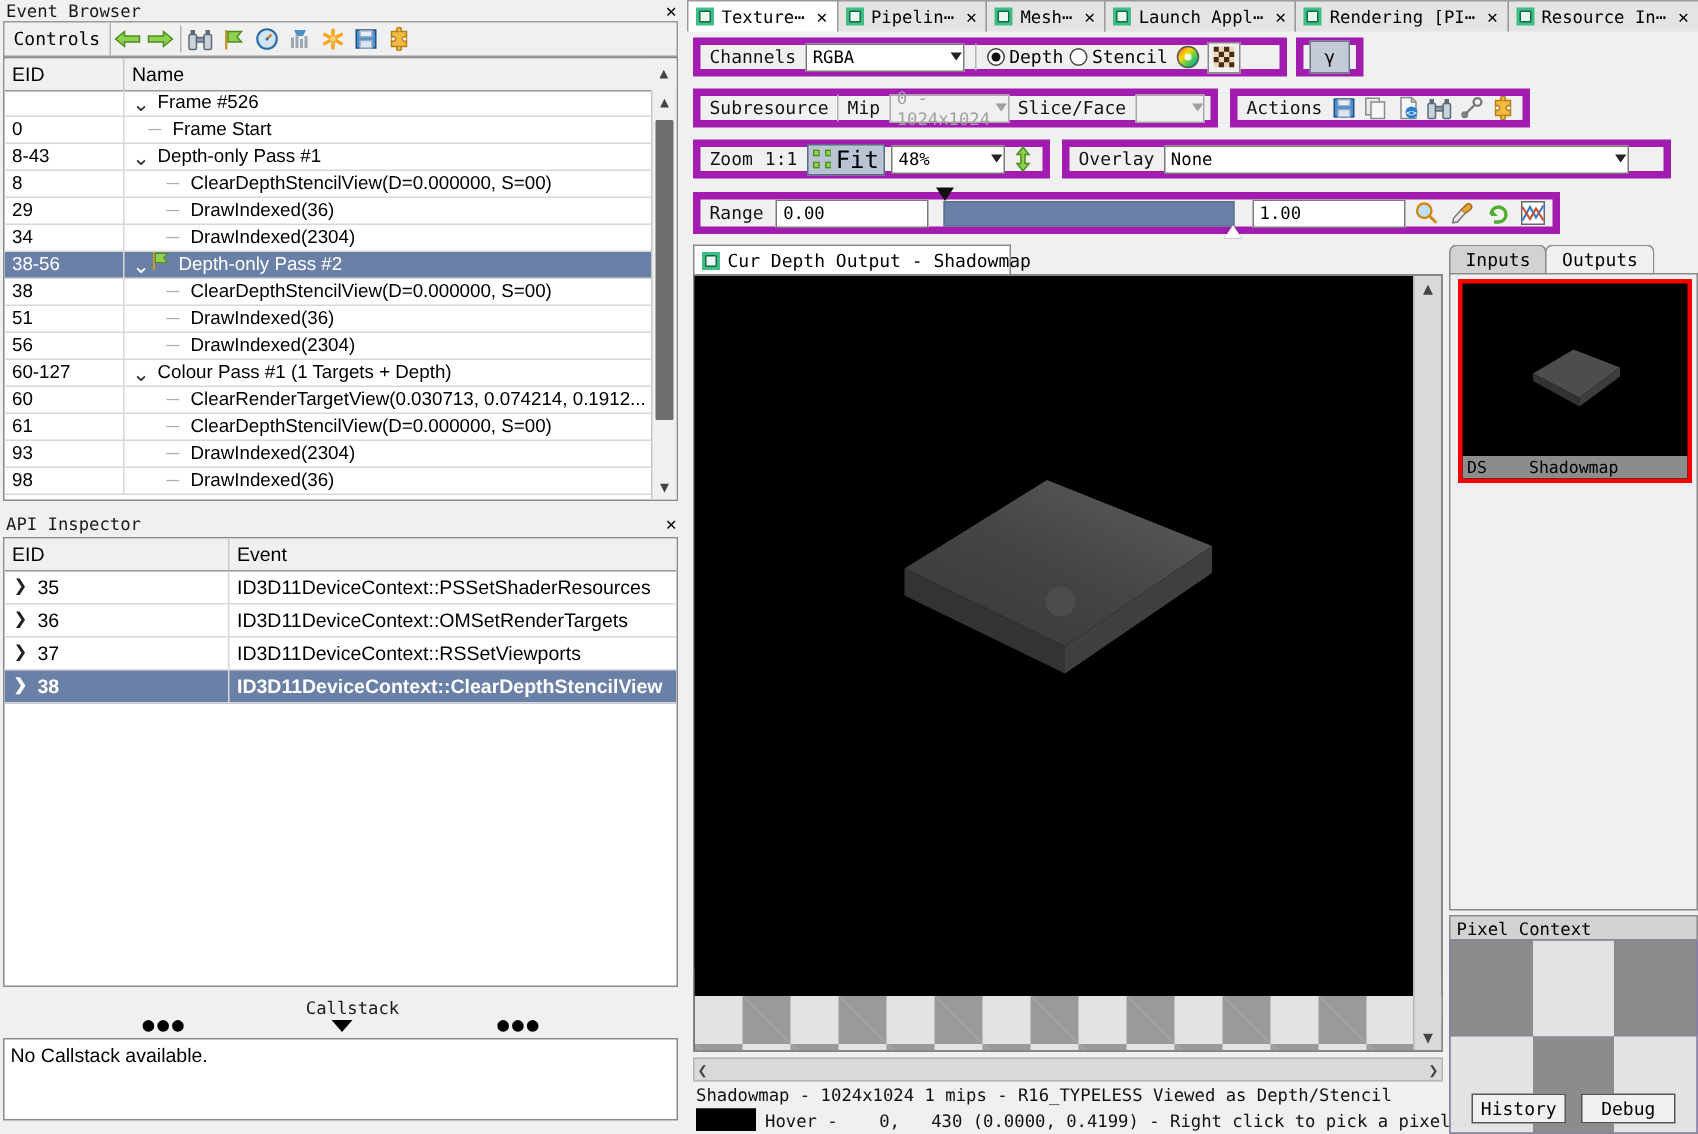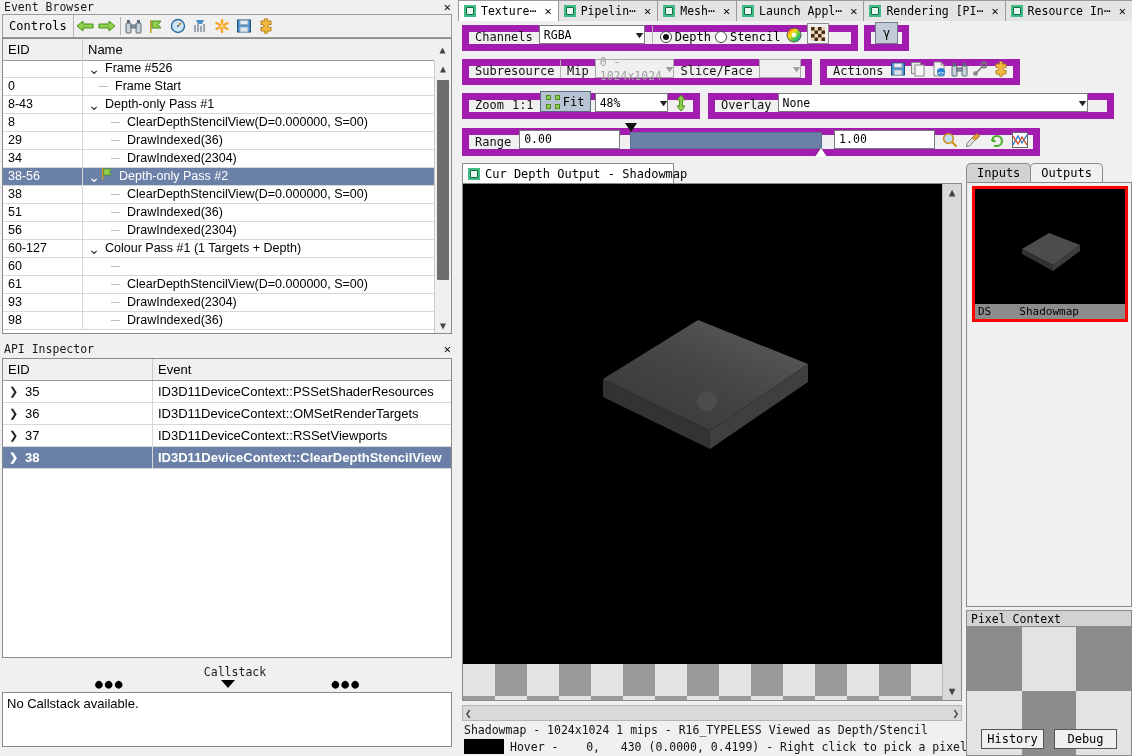--- a/index.html
+++ b/index.html
@@ -125,22 +125,22 @@
     margin-right:-1px;
   }
   .tab.active{background:#fff;}
   .tabico{width:12px;height:12px;background:#3ebd84;display:flex;align-items:center;justify-content:center;flex:0 0 auto;}
   .tabico i{display:block;width:6px;height:6px;border:1px solid #116b46;border-radius:1px;background:#e9f7f0;}
   .tabx{font-size:12px;font-weight:bold;margin-left:3px;cursor:pointer;}
 
   
   .tbrow{position:absolute;left:0;height:28px;display:flex;align-items:center;}
   .tbgroup{
-    border:7px solid #a21caf;background:#f0f0f0;height:26px;box-sizing:border-box;
-    display:flex;align-items:flex-end;padding:0 4px;gap:4px;
+    border:5px solid #a21caf;background:#f0f0f0;height:26px;box-sizing:border-box;
+    display:flex;align-items:center;padding:0 4px;gap:4px;
   }
   .lbl{font-family:"DejaVu Sans Mono", monospace;font-size:12px;color:#111;padding:0 2px;white-space:nowrap;}
   .combo{
     height:19px;border:1px solid #7a7a7a;background:#fff;box-sizing:border-box;
     display:flex;align-items:center;justify-content:space-between;padding:0 2px 0 4px;
     font-family:"DejaVu Sans Mono", monospace;font-size:11.5px;cursor:pointer;
   }
   .combo.disabled{background:#f0f0f0;border-color:#a8a8a8;color:#a0a0a0;}
   .caret{font-size:9px;color:#222;transform:scaleX(1.4);padding-left:4px;}
   .radio{display:inline-flex;align-items:center;gap:3px;font-family:"DejaVu Sans Mono",monospace;font-size:12px;cursor:pointer;}
@@ -382,20 +382,21 @@
               <div class="eid">60-127</div>
               <div class="nm" style="padding-left: 4px;">
                 <span class="chev" style="font-size: 14px; line-height: 10px;">⌄</span>
                 <span style="padding-left: 4px;">Colour Pass #1 (1 Targets + Depth)</span>
               </div>
             </div>
             <div class="ebrow">
               <div class="eid">60</div>
               <div class="nm" style="padding-left: 28px;">
                 <span class="dash">─</span>
+                <span style="padding-left: 4px;">ClearRenderTargetView(0.030713, 0.074214, 0.1912...</span>
               </div>
             </div>
             <div class="ebrow">
               <div class="eid">61</div>
               <div class="nm" style="padding-left: 28px;">
                 <span class="dash">─</span>
                 <span style="padding-left: 4px;">ClearDepthStencilView(D=0.000000, S=00)</span>
               </div>
             </div>
             <div class="ebrow">
@@ -642,21 +643,21 @@
       <div class="tbgroup" style="width:238px">
         <span class="lbl">Zoom</span>
         <span class="lbl" style="cursor:pointer">1:1</span>
         <span class="btnflat pressed" style="width:54px;gap:3px;padding:0 3px">
           <svg width="14" height="14" viewBox="0 0 14 14">
             <rect x="0.5" y="0.5" width="4" height="4" fill="#8fd14f" stroke="#4d8c1f"></rect>
             <rect x="9.5" y="0.5" width="4" height="4" fill="#8fd14f" stroke="#4d8c1f"></rect>
             <rect x="0.5" y="9.5" width="4" height="4" fill="#8fd14f" stroke="#4d8c1f"></rect>
             <rect x="9.5" y="9.5" width="4" height="4" fill="#8fd14f" stroke="#4d8c1f"></rect>
           </svg>
-          <span style="font-family:'DejaVu Sans Mono',monospace;font-size:12px">Fit</span>
+          <span style="font-family:'DejaVu Sans Mono',monospace;font-size:16px">Fit</span>
         </span>
         <div class="combo" style="width:78px">
           <span>48%</span>
           <span class="caret">▼</span>
         </div>
         <span class="ico">
           <svg width="12" height="18" viewBox="0 0 12 18">
               <path d="M6 1 L10 6 H7.4 V12 H10 L6 17 L2 12 H4.6 V6 H2 Z" fill="#8fd14f" stroke="#4d8c1f"></path>
             </svg>
         </span>

